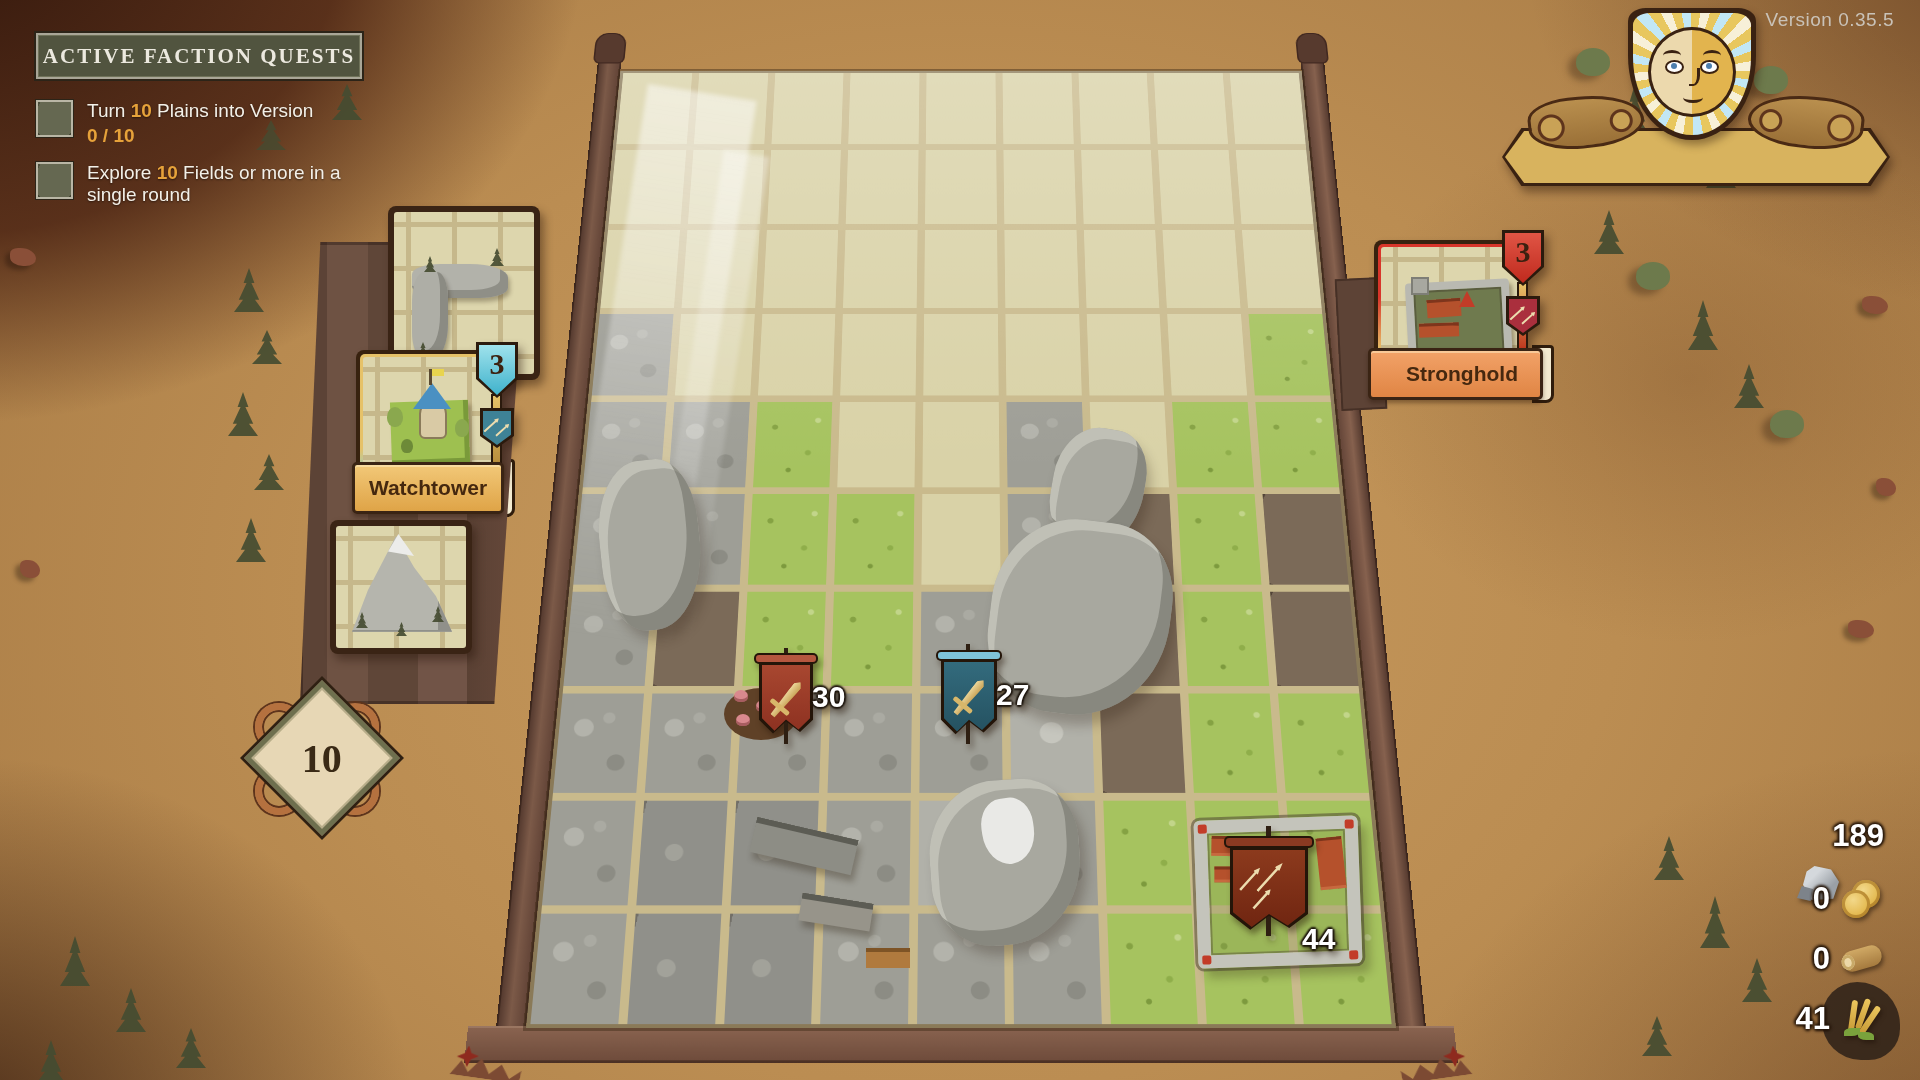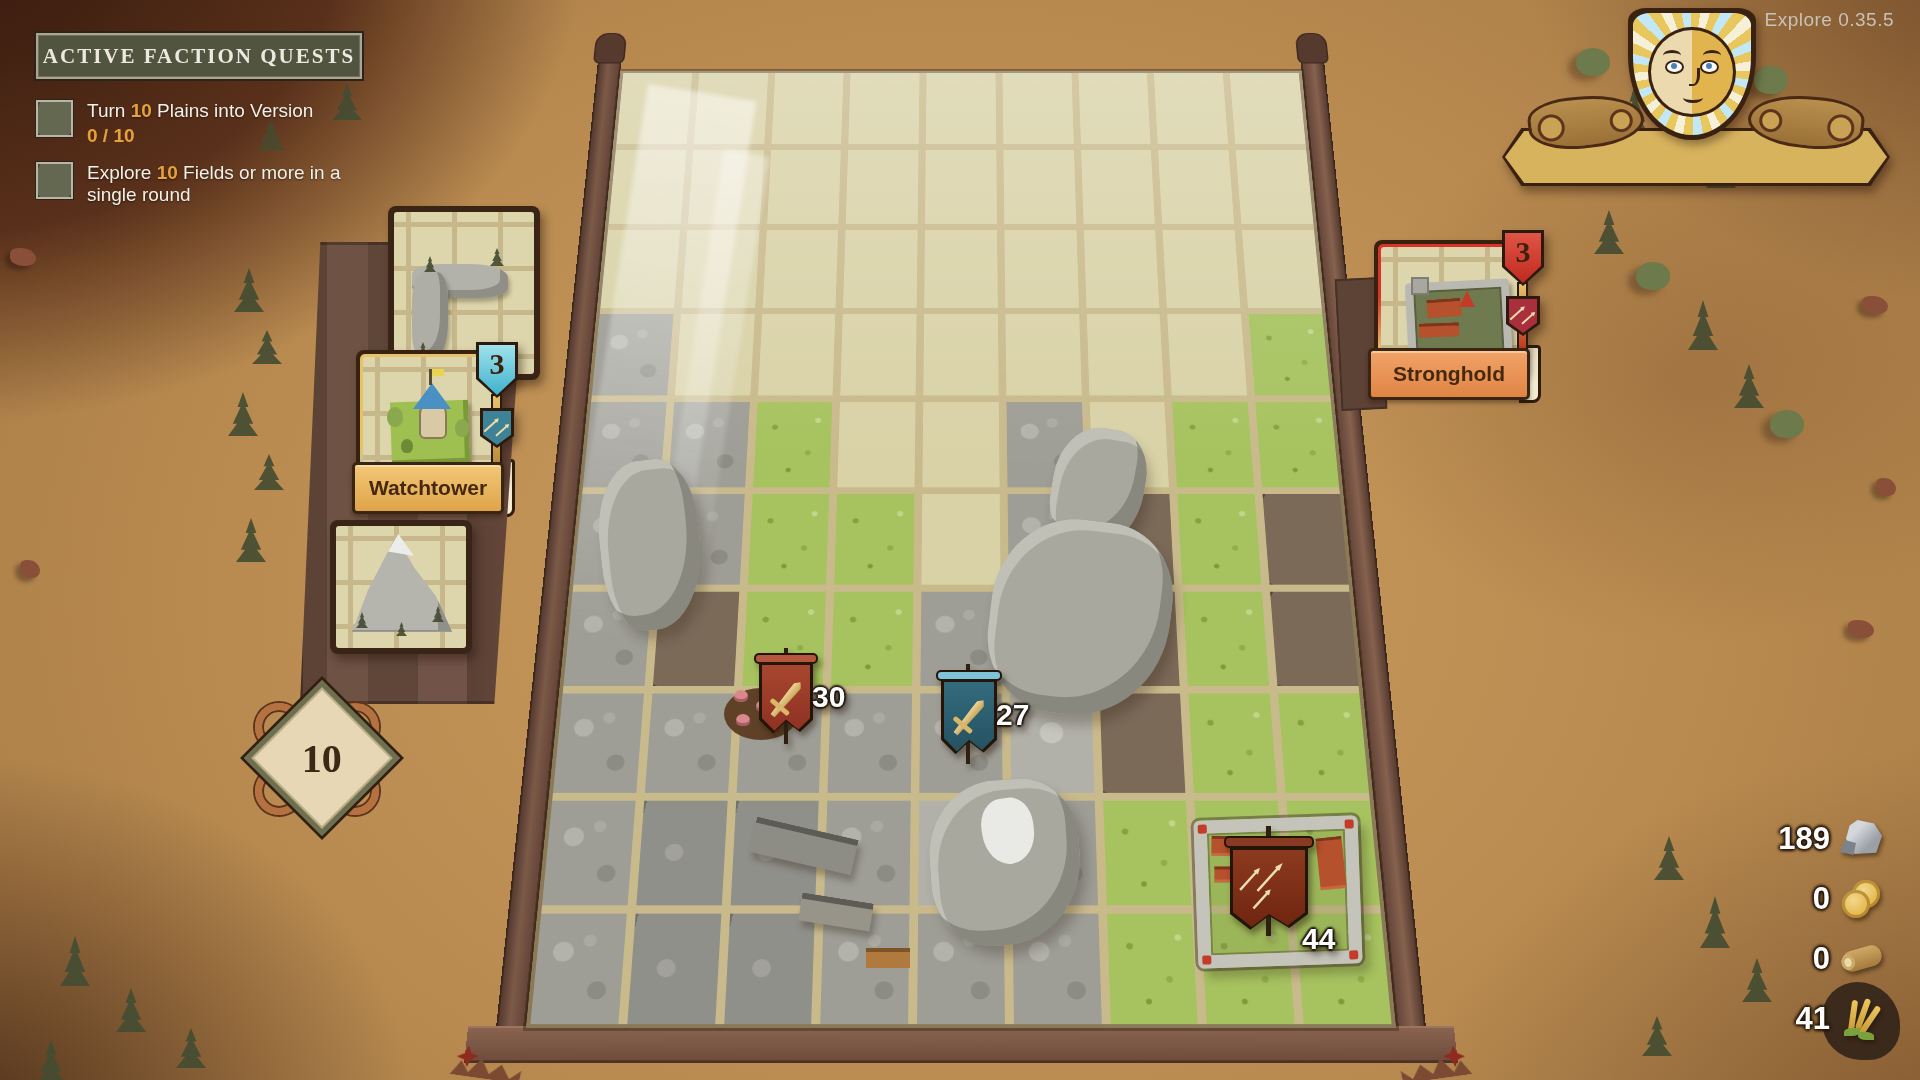--- a/index.html
+++ b/index.html
@@ -130,21 +130,21 @@
   .gold-red{background:linear-gradient(160deg,#d8352a 0 30%,#e6c268 60%,#e8b23c);}
   .plain-frame{background:#3a2415;}
   .plate{position:absolute;height:46px;border-radius:5px;border:3px solid #3a2414;
     display:flex;align-items:center;justify-content:center;font-weight:bold;font-size:21px;color:#45280f;
     box-shadow:0 3px 4px rgba(40,20,8,.4), inset 0 2px 0 rgba(255,240,200,.5);}
   .plate::before,.plate::after{content:"";position:absolute;top:-6px;width:16px;height:52px;background:#f3ead0;
     border:3px solid #2f1c0c;z-index:-1;}
   .plate::before{left:-14px;border-radius:4px 0 0 8px;}
   .plate::after{right:-14px;border-radius:0 4px 8px 0;}
   .plate-w{background:linear-gradient(#f2c878,#dfa447);}
-  .plate-s{background:linear-gradient(#f2a268,#e08544);}
+  .plate-s{background:linear-gradient(#f2a268,#e08544);padding-left:13px;}
   .badge{position:absolute;width:42px;height:56px;background:#2b1a0d;
     clip-path:polygon(0 0,100% 0,100% 66%,50% 100%,0 66%);z-index:5;}
   .badge-i{position:absolute;inset:3px;clip-path:polygon(0 0,100% 0,100% 66%,50% 100%,0 66%);
     display:flex;justify-content:center;padding-top:2px;
     font-family:"Liberation Serif",serif;font-weight:bold;font-size:30px;color:#3c2110;}
   .badge-cyan{background:linear-gradient(#9fe2ec,#3fb2cc);}
   .badge-red{background:linear-gradient(#e05545,#c02a1e);}
   .conn{position:absolute;width:7px;background:linear-gradient(#e6c268,#b98f3e);box-shadow:0 0 0 2px #2b1a0d;z-index:4;}
   .mini-shield{position:absolute;width:34px;height:40px;background:#2b1a0d;
     clip-path:polygon(0 0,100% 0,100% 70%,50% 100%,0 70%);z-index:5;}
@@ -350,21 +350,21 @@
     <div class="uflag-i" style="background:linear-gradient(#a84730,#8c3020);">
       <div class="sword" style="left:20px;top:12px;">
           <div class="sblade"></div>
           <div class="sguard"></div>
         </div>
     </div>
   </div>
   <div class="uval" style="left:64px;top:38px;">30</div>
 </div>
 
-<div class="unit" style="left:928px;top:660px;width:120px;height:115px;">
+<div class="unit" style="left:928px;top:640px;width:120px;height:115px;">
   <div class="upole" style="left:38px;top:4px;width:4px;height:100px;"></div>
   <div class="ubar" style="left:10px;top:12px;width:62px;background:#7fc3d9;"></div>
   <div class="uflag-o" style="left:13px;top:19px;width:56px;height:80px;">
     <div class="uflag-i" style="background:linear-gradient(#336b7d,#24505f);">
       <div class="sword" style="left:21px;top:13px;">
           <div class="sblade"></div>
           <div class="sguard"></div>
         </div>
     </div>
   </div>
@@ -409,21 +409,21 @@
 <div class="tree" style="left:1654px;top:836px;"></div>
 <div class="tree" style="left:1700px;top:896px;height:52px;"></div>
 <div class="tree" style="left:1742px;top:958px;"></div>
 <div class="tree" style="left:1642px;top:1016px;height:40px;"></div>
 <div class="rockbit" style="left:1862px;top:296px;"></div>
 <div class="rockbit" style="left:1876px;top:478px;width:20px;"></div>
 <div class="rockbit" style="left:1848px;top:620px;"></div>
 <div class="rockbit" style="left:10px;top:248px;"></div>
 <div class="rockbit" style="left:20px;top:560px;width:20px;"></div>
 
-<div class="abs version">Explore 0.35.5</div>
+<div class="abs version">Version 0.35.5</div>
 
 <div class="abs quest-title">ACTIVE FACTION QUESTS</div>
 <div class="abs quest-row" style="top:100px;">
   <div class="qbox"></div>
   <div>
     <div class="qtext"><span>Turn </span><span class="qnum">10</span><span> Plains into Version</span></div>
     <div class="qprog">0 / 10</div>
   </div>
 </div>
 <div class="abs quest-row" style="top:162px;">
@@ -537,21 +537,21 @@
       <div class="nose"></div>
       <div class="mouth"></div>
     </div>
   </div>
 </div>
 <div class="abs hpbanner">
   <div class="hp-o"></div>
   <div class="hp-m"></div>
 </div>
 
-<div class="res-row" style="right:36px;top:818px;">
+<div class="res-row" style="right:36px;top:818px;flex-direction:column;">
   <div class="res-val">189</div>
   <div class="res-ico">
       <div class="ico-stone"></div>
       <div class="ico-stone2"></div>
     </div>
 </div>
 <div class="res-row" style="right:36px;top:878px;">
   <div class="res-val">0</div>
   <div class="res-ico">
     <div class="ico-coin" style="left:12px;top:2px;"></div>

